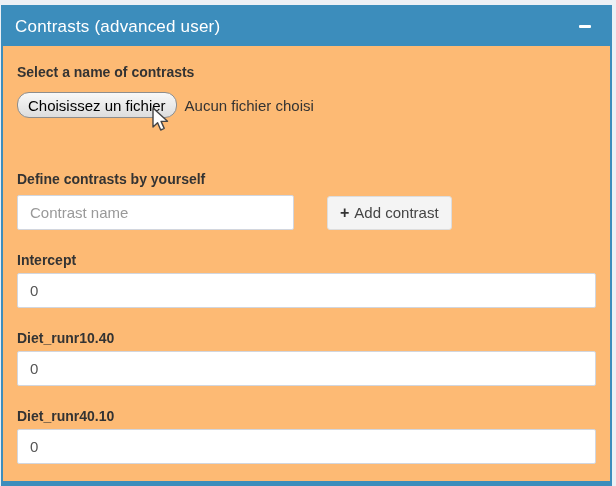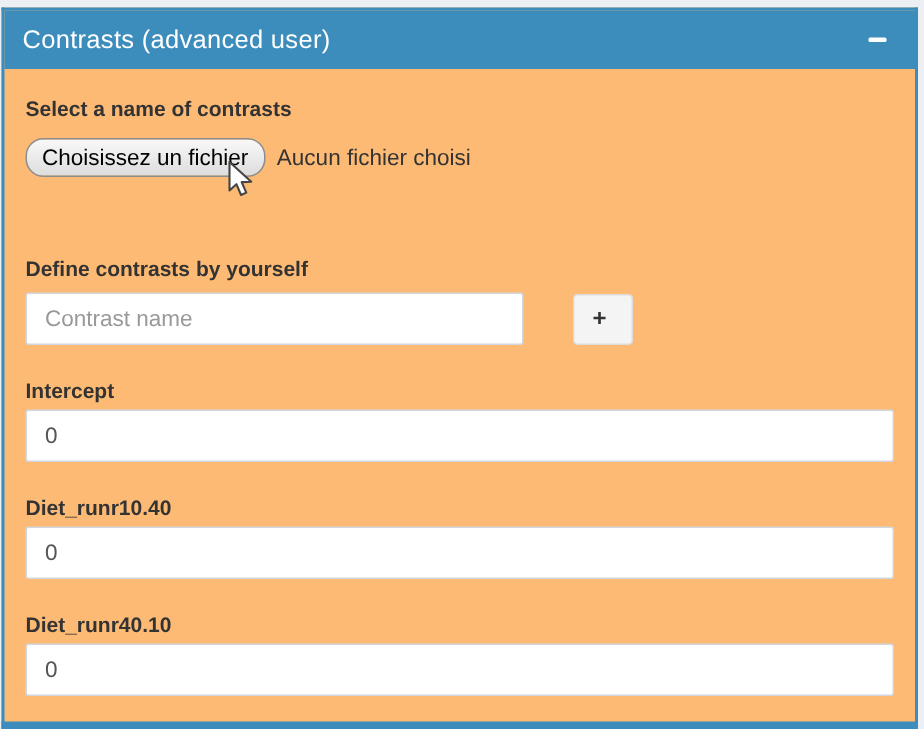--- a/index.html
+++ b/index.html
@@ -110,21 +110,21 @@
     border: 1px solid #d2d6de;
     border-radius: 2px;
     background: #ffffff;
     font-family: "Liberation Sans", "DejaVu Sans", sans-serif;
     font-size: 15px;
     color: #555555;
     padding: 0 12px;
     outline: none;
   }
   .text-input::placeholder { color: #999999; opacity: 1; }
-  .contrast-name-input { width: 332px; }
+  .contrast-name-input { width: 277px; }
   .btn-default {
     margin-left: 33px;
     height: 34px;
     padding: 0 12px;
     background: #f4f4f4;
     border: 1px solid #dddddd;
     border-radius: 3px;
     font-family: "Liberation Sans", "DejaVu Sans", sans-serif;
     font-size: 15px;
     color: #444444;
@@ -183,20 +183,21 @@
           <span class="file-status">Aucun fichier choisi</span>
         </div>
       </div>
 
       <div class="define-group">
         <label class="control-label">Define contrasts by yourself</label>
         <div class="define-row">
           <input type="text" class="text-input contrast-name-input" placeholder="Contrast name" style="">
           <button class="btn-default">
             <span class="plus-glyph">+</span>
+            <span>Add contrast</span>
           </button>
         </div>
       </div>
 
       <div class="field-group">
         <label class="control-label">Intercept</label>
         <input type="text" class="text-input full-width" value="0" style="">
       </div>
 
       <div class="field-group">

